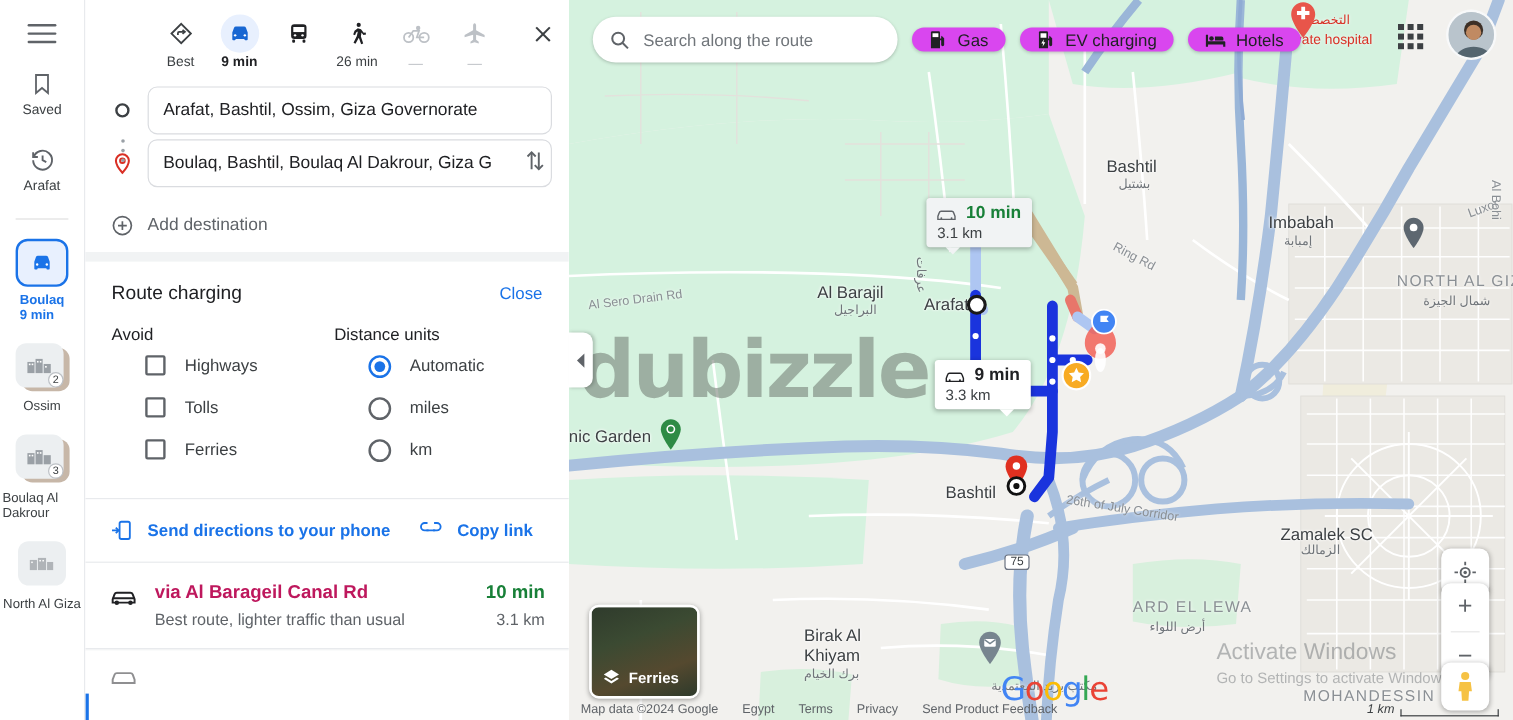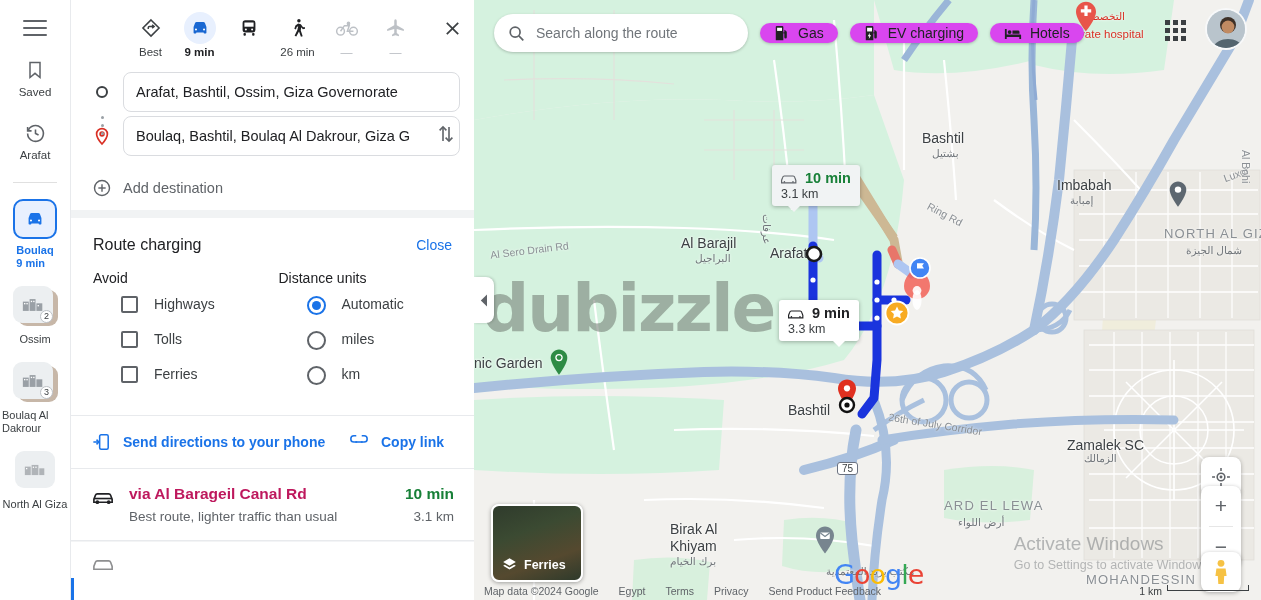--- a/index.html
+++ b/index.html
@@ -212,21 +212,21 @@
     user-select: none; }
   .glogo span:nth-child(1){color:#4285f4} .glogo span:nth-child(2){color:#ea4335}
   .glogo span:nth-child(3){color:#fbbc05} .glogo span:nth-child(4){color:#4285f4}
   .glogo span:nth-child(5){color:#34a853} .glogo span:nth-child(6){color:#ea4335}
 
   
   .attrib { position: absolute; left: 0; bottom: 0; width: 787px; height: 18px;
     display: flex; align-items: center; font-size: 10.5px; color: #5f6368;
     z-index: 26; padding-left: 10px; gap: 20px; }
   .attrib a { color: #5f6368; text-decoration: none; cursor: pointer; }
-  .scalebar { margin-left: auto; display: flex; align-items: flex-start; padding-right: 12px; }
+  .scalebar { margin-left: auto; display: flex; align-items: flex-end; padding-right: 12px; font-style: italic; }
   .scalebar .sv { font-size: 10.5px; color: #3c4043; margin-right: 5px; }
   .scalebar .sbar { width: 82px; height: 6px; border: 1px solid #3c4043;
     border-top: none; }
 
   
   .dubizzle { position: absolute; left: 8px; top: 270px; z-index: 20;
     font-family: "DejaVu Sans", sans-serif; font-size: 66px; font-weight: bold;
     color: rgba(112,120,112,.55); letter-spacing: -2px; user-select: none; }
   .dub-flame { position: absolute; left: 424px; top: 262px; z-index: 21; }
   .winmark { position: absolute; right: 50px; bottom: 28px; z-index: 20;

